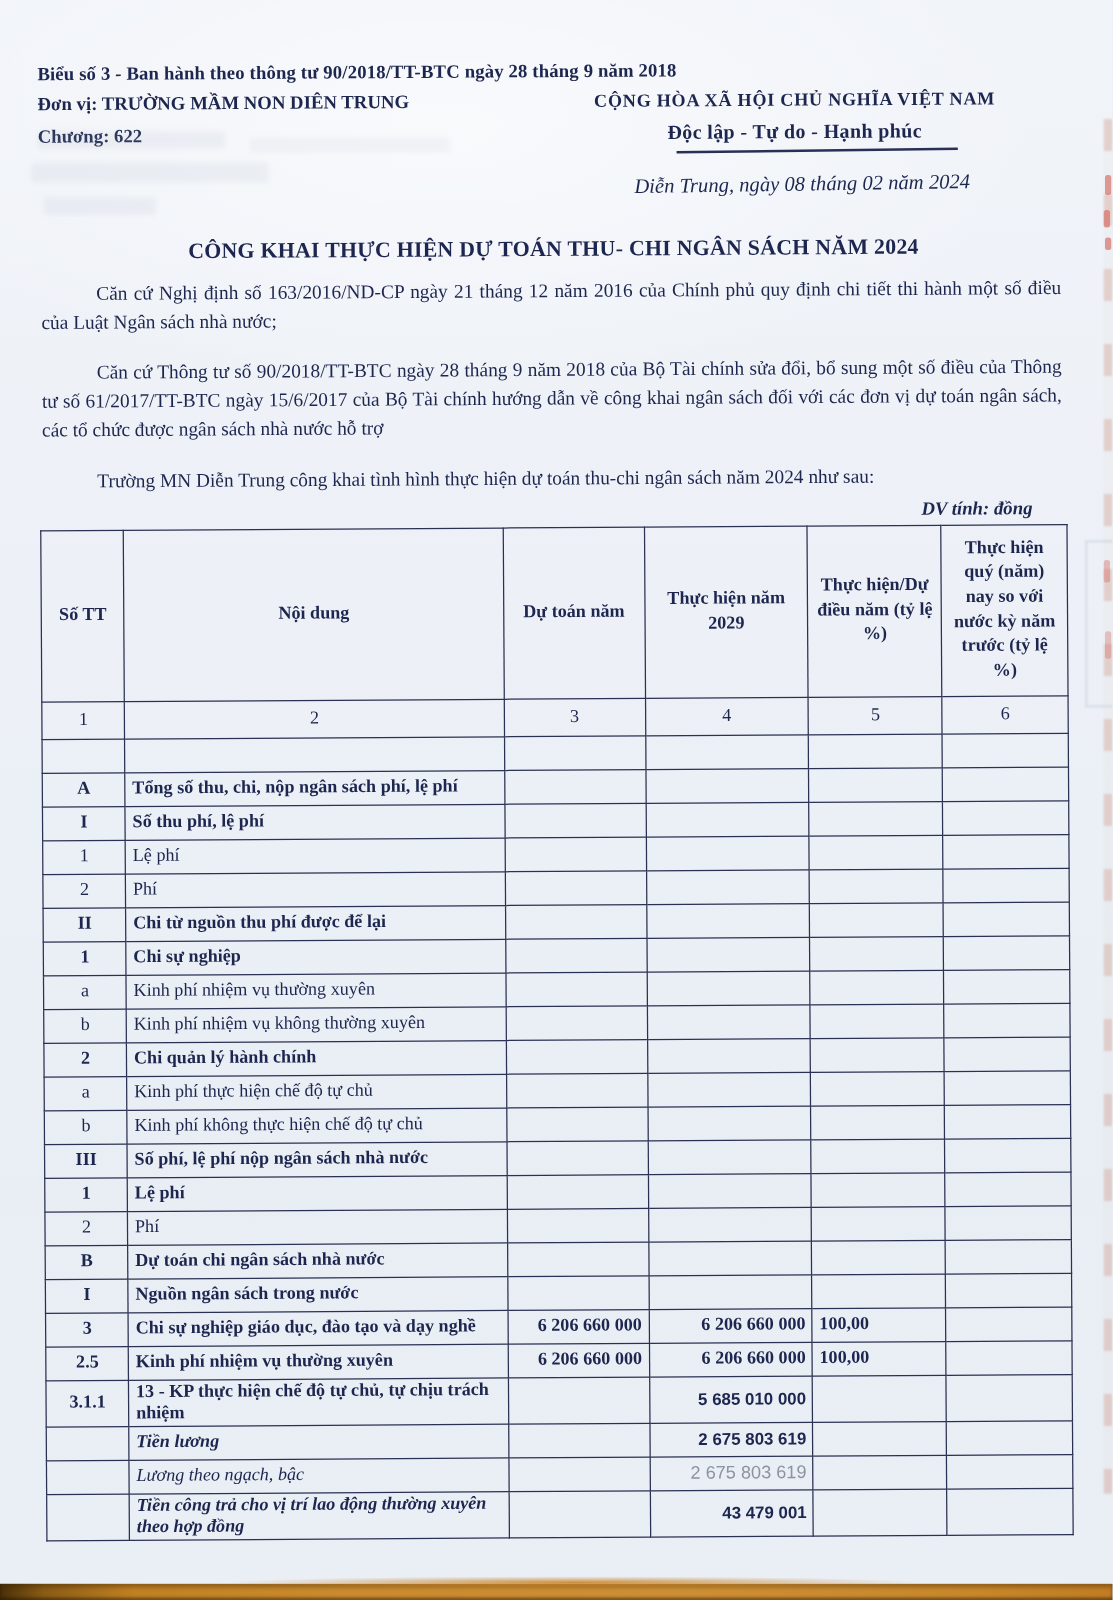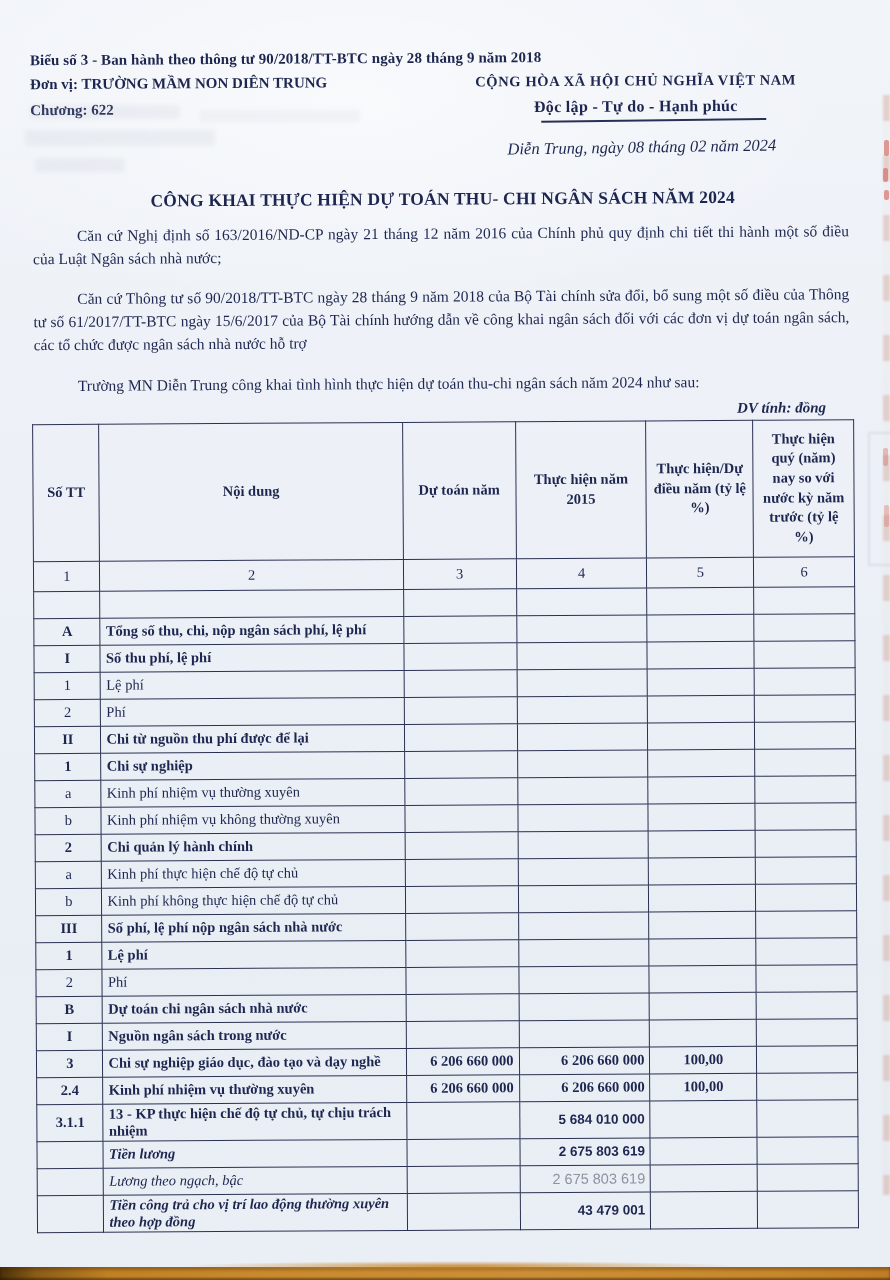--- a/index.html
+++ b/index.html
@@ -49,21 +49,21 @@
   tr.spacer td{height:24px;}
   tbody td{font-size:14.5px;height:24px;}
   td.stt{text-align:center;}
   td.label{padding-left:8px;}
   tr.r-bold td{font-weight:700;}
   tr.r-bolditalic td{font-weight:700;font-style:italic;}
   tr.r-italic td{font-style:italic;}
   td.num{text-align:right;font-weight:700;padding-right:6px;white-space:nowrap;margin-left:44px;}
   td.num.sans{font-family:"Liberation Sans",sans-serif;font-size:13.5px;font-style:normal;}
   td.num.muted{color:#8d93a0;font-weight:400;font-family:"Liberation Sans",sans-serif;font-style:normal;}
-  td.pct{text-align:center;font-weight:700;padding-right:12px;font-style:normal;}
+  td.pct{text-align:left;font-weight:700;padding-right:12px;font-style:normal;}
   
   .desk-band{
     position:absolute;left:0;bottom:0;width:890px;height:13px;
     background:linear-gradient(90deg,#4a3008 0%,#8a5c16 4%,#c08023 12%,#ca8a2e 30%,#cd8f35 60%,#c8872b 88%,#c07d24 100%);
     box-shadow:inset 0 3px 3px rgba(60,35,5,.35), inset 0 -2px 2px rgba(40,22,2,.5);
   }
   .desk-curve{
     position:absolute;left:180px;bottom:9px;width:560px;height:10px;border-radius:50%;
     background:radial-gradient(ellipse at center, rgba(201,135,43,.9), rgba(201,135,43,0) 70%);
   }
@@ -113,21 +113,21 @@
         <col class="c3">
         <col class="c4">
         <col class="c5">
         <col class="c6">
     </colgroup>
     <thead>
         <tr>
           <th>Số TT</th>
           <th>Nội dung</th>
           <th>Dự toán năm</th>
-          <th>Thực hiện năm 2015</th>
+          <th>Thực hiện năm 2029</th>
           <th>Thực hiện/Dự điều năm (tỷ lệ %)</th>
           <th>Thực hiện quý (năm) nay so với nước kỳ năm trước (tỷ lệ %)</th>
         </tr>
         <tr class="numrow">
           <td>1</td>
           <td>2</td>
           <td>3</td>
           <td>4</td>
           <td>5</td>
           <td>6</td>
@@ -272,32 +272,32 @@
         </tr>
         <tr class="r-bold">
           <td class="stt">3</td>
           <td class="label">Chi sự nghiệp giáo dục, đào tạo và dạy nghề</td>
           <td class="num">6 206 660 000</td>
           <td class="num">6 206 660 000</td>
           <td class="pct">100,00</td>
           <td></td>
         </tr>
         <tr class="r-bold">
-          <td class="stt">2.4</td>
+          <td class="stt">2.5</td>
           <td class="label">Kinh phí nhiệm vụ thường xuyên</td>
           <td class="num">6 206 660 000</td>
           <td class="num">6 206 660 000</td>
           <td class="pct">100,00</td>
           <td></td>
         </tr>
         <tr class="r-bold">
           <td class="stt">3.1.1</td>
           <td class="label">13 - KP thực hiện chế độ tự chủ, tự chịu trách nhiệm</td>
           <td class="num"></td>
-          <td class="num sans">5 684 010 000</td>
+          <td class="num sans">5 685 010 000</td>
           <td class="pct"></td>
           <td></td>
         </tr>
         <tr class="r-bolditalic">
           <td class="stt"></td>
           <td class="label">Tiền lương</td>
           <td class="num"></td>
           <td class="num sans">2 675 803 619</td>
           <td class="pct"></td>
           <td></td>

